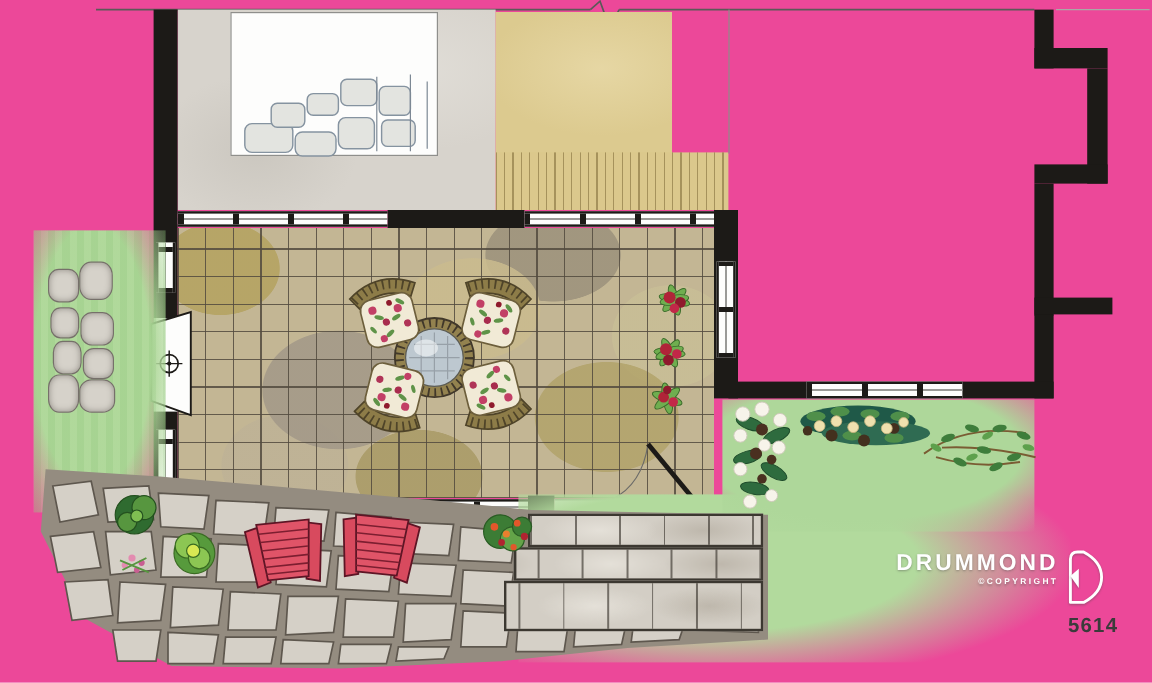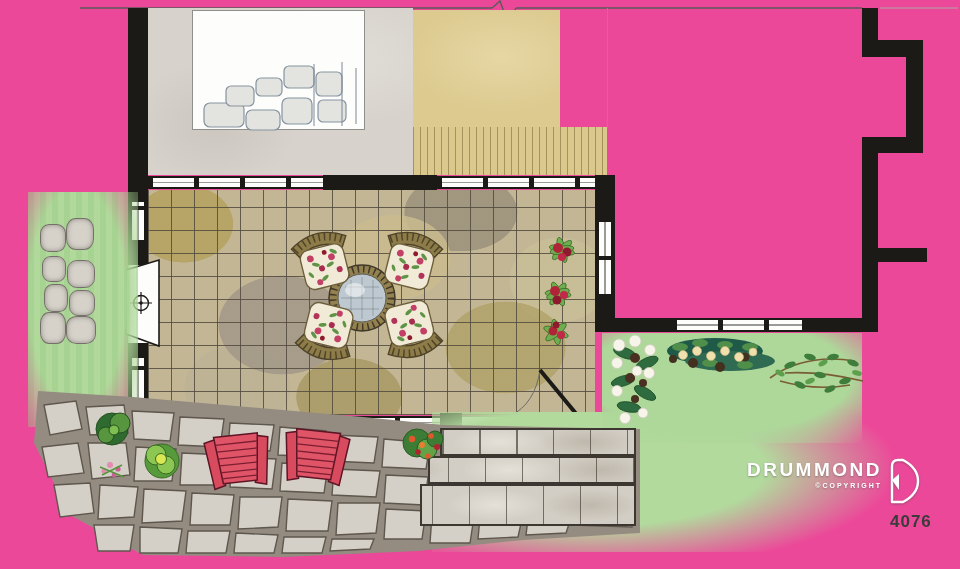--- a/index.html
+++ b/index.html
@@ -473,15 +473,15 @@
   </svg>
 
   <div class="abs" id="logo-text">
     <div class="l1">DRUMMOND</div>
     <div class="cr">©COPYRIGHT</div>
   </div>
   <svg class="abs" style="left:886px;top:456px;" width="36" height="52">
     <path d="M6,46 L6,10 Q6,4 12,4 L17,4 Q32,12 32,25 Q32,38 17,46 Z" fill="none" stroke="#ffffff" stroke-width="2.4" stroke-linejoin="round" style="filter:drop-shadow(0 1px 1px rgba(70,70,70,.45));"></path>
     <path d="M6,24 L13,18 L13,34 Z" fill="#ffffff" style="filter:drop-shadow(0 1px 1px rgba(70,70,70,.45));"></path>
   </svg>
-  <div class="abs" id="plan-number">4076</div>
+  <div class="abs" id="plan-number">5614</div>
 
 </div>
 
 </body></html>

